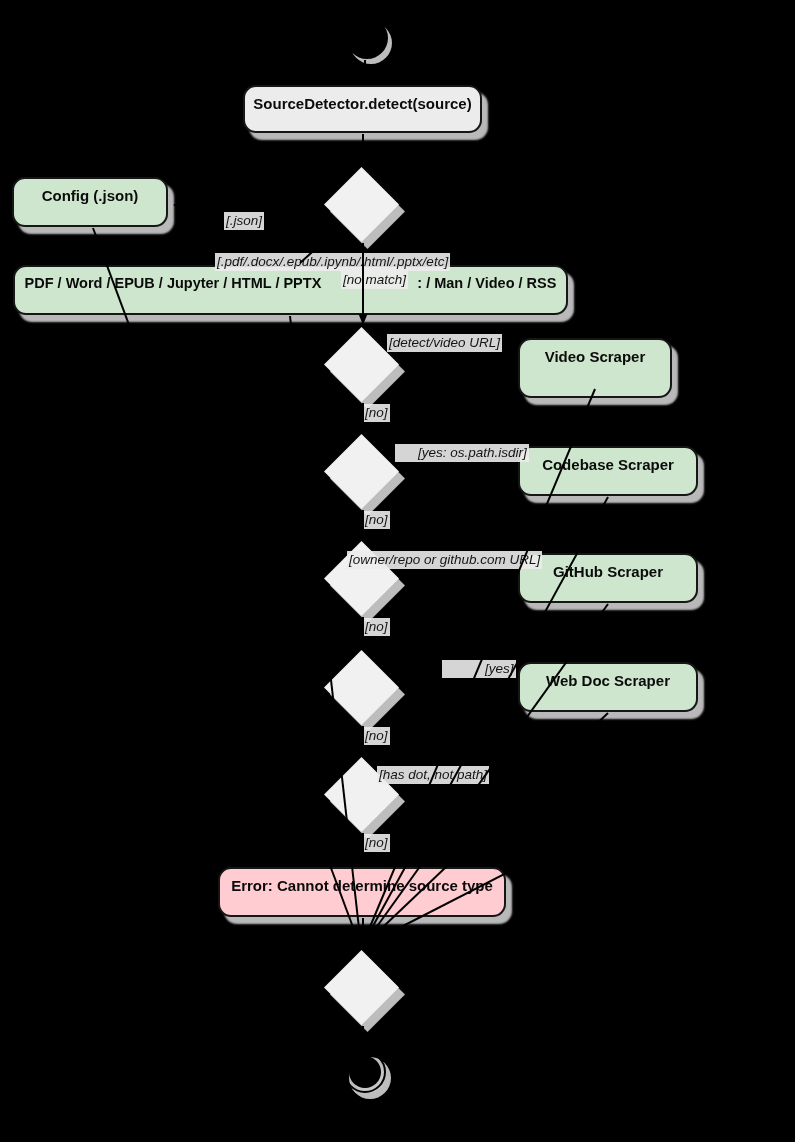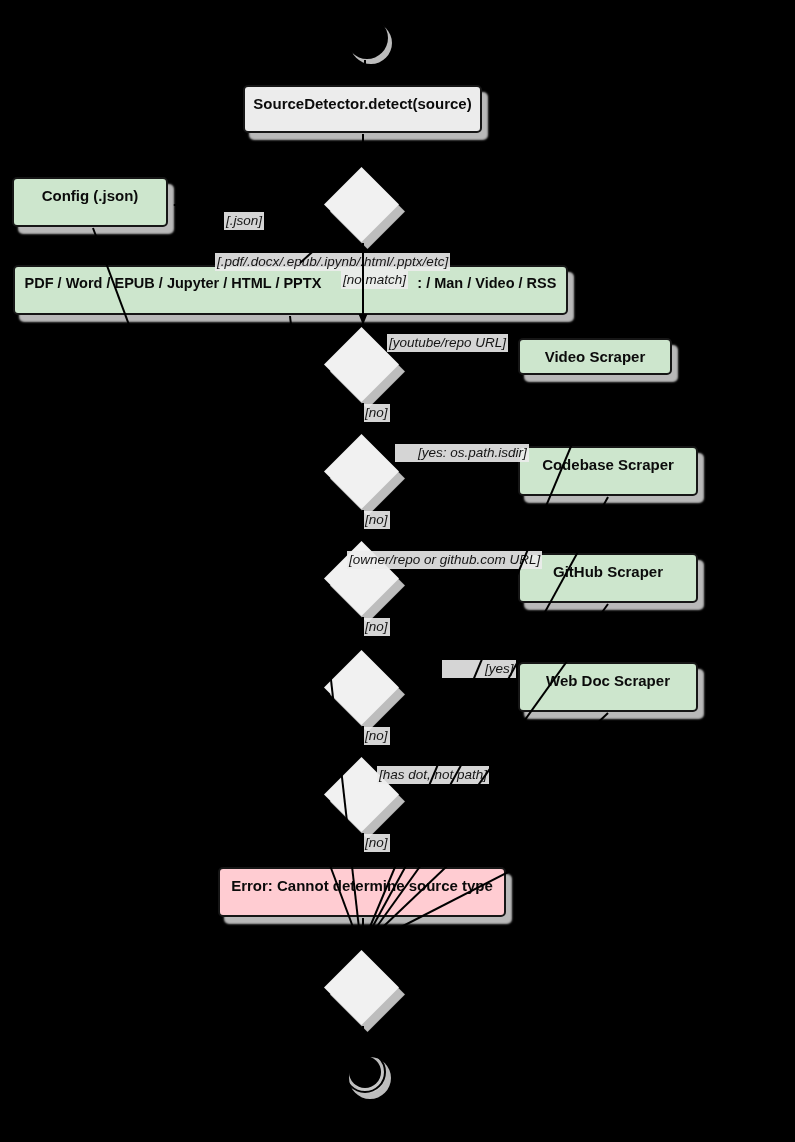--- a/index.html
+++ b/index.html
@@ -4,21 +4,21 @@
 <style>
   html,body{margin:0;padding:0;background:#000;}
   #stage{
     position:relative;width:795px;height:1142px;background:#000;overflow:hidden;
     font-family:"Liberation Sans", sans-serif;
   }
   
   .node{
     position:absolute;
     border:2px solid #161616;
-    border-radius:5px;
+    border-radius:13px;
     box-sizing:border-box;
     display:flex;justify-content:center;align-items:flex-start;
     padding-top:8px;
     font-weight:bold;font-size:15px;color:#0b0b0b;
     white-space:nowrap;
     box-shadow:6px 7px 2px #b9b9b9;
     z-index:2;
   }
   .green{background:#cde6cd;}
   .grey{background:#ececec;}
@@ -86,21 +86,21 @@
   </div>
   <div class="diamond" style="left:325px;top:651px;">
     <span class="dsh"></span>
     <span class="dface"></span>
   </div>
   <div class="diamond" style="left:325px;top:758px;">
     <span class="dsh"></span>
     <span class="dface"></span>
   </div>
 
-  <div class="node green" style="left:518px;top:338px;width:154px;height:37px;">
+  <div class="node green" style="left:518px;top:338px;width:154px;height:60px;">
     <span>Video Scraper</span>
   </div>
   <div class="node green" style="left:518px;top:446px;width:180px;height:50px;">
     <span>Codebase Scraper</span>
   </div>
   <div class="node green" style="left:518px;top:553px;width:180px;height:50px;">
     <span>GitHub Scraper</span>
   </div>
   <div class="node green" style="left:518px;top:662px;width:180px;height:50px;">
     <span>Web Doc Scraper</span>
@@ -118,21 +118,21 @@
   <div>
     <div class="circ" style="left:349px;top:1057px;width:42px;height:42px;background:#bdbdbd;"></div>
     <div class="circ" style="left:353px;top:1061px;width:32px;height:32px;background:#c6c6c6;"></div>
     <div class="circ" style="left:344px;top:1051px;width:42px;height:42px;background:transparent;border:2.5px solid #000;"></div>
     <div class="circ" style="left:349px;top:1056px;width:32px;height:32px;background:#000;"></div>
   </div>
 
   <span class="elabel" style="left:224px;top:212px;">[.json]</span>
   <span class="elabel" style="left:215px;top:253px;">[.pdf/.docx/.epub/.ipynb/.html/.pptx/etc]</span>
   <span class="elabel" style="left:341px;top:271px;text-align:right;">[no match]</span>
-  <span class="elabel" style="left:387px;top:334px;">[youtube/repo URL]</span>
+  <span class="elabel" style="left:387px;top:334px;">[detect/video URL]</span>
   <span class="elabel" style="left:395px;top:444px;padding-left:23px;">[yes: os.path.isdir]</span>
   <span class="elabel" style="left:347px;top:551px;">[owner/repo or github.com URL]</span>
   <span class="elabel" style="left:442px;top:660px;padding-left:43px;">[yes]</span>
   <span class="elabel" style="left:377px;top:766px;">[has dot, not path]</span>
   <span class="elabel" style="left:363px;top:404px;">[no]</span>
   <span class="elabel" style="left:363px;top:511px;">[no]</span>
   <span class="elabel" style="left:363px;top:618px;">[no]</span>
   <span class="elabel" style="left:363px;top:727px;">[no]</span>
   <span class="elabel" style="left:363px;top:834px;">[no]</span>
 

